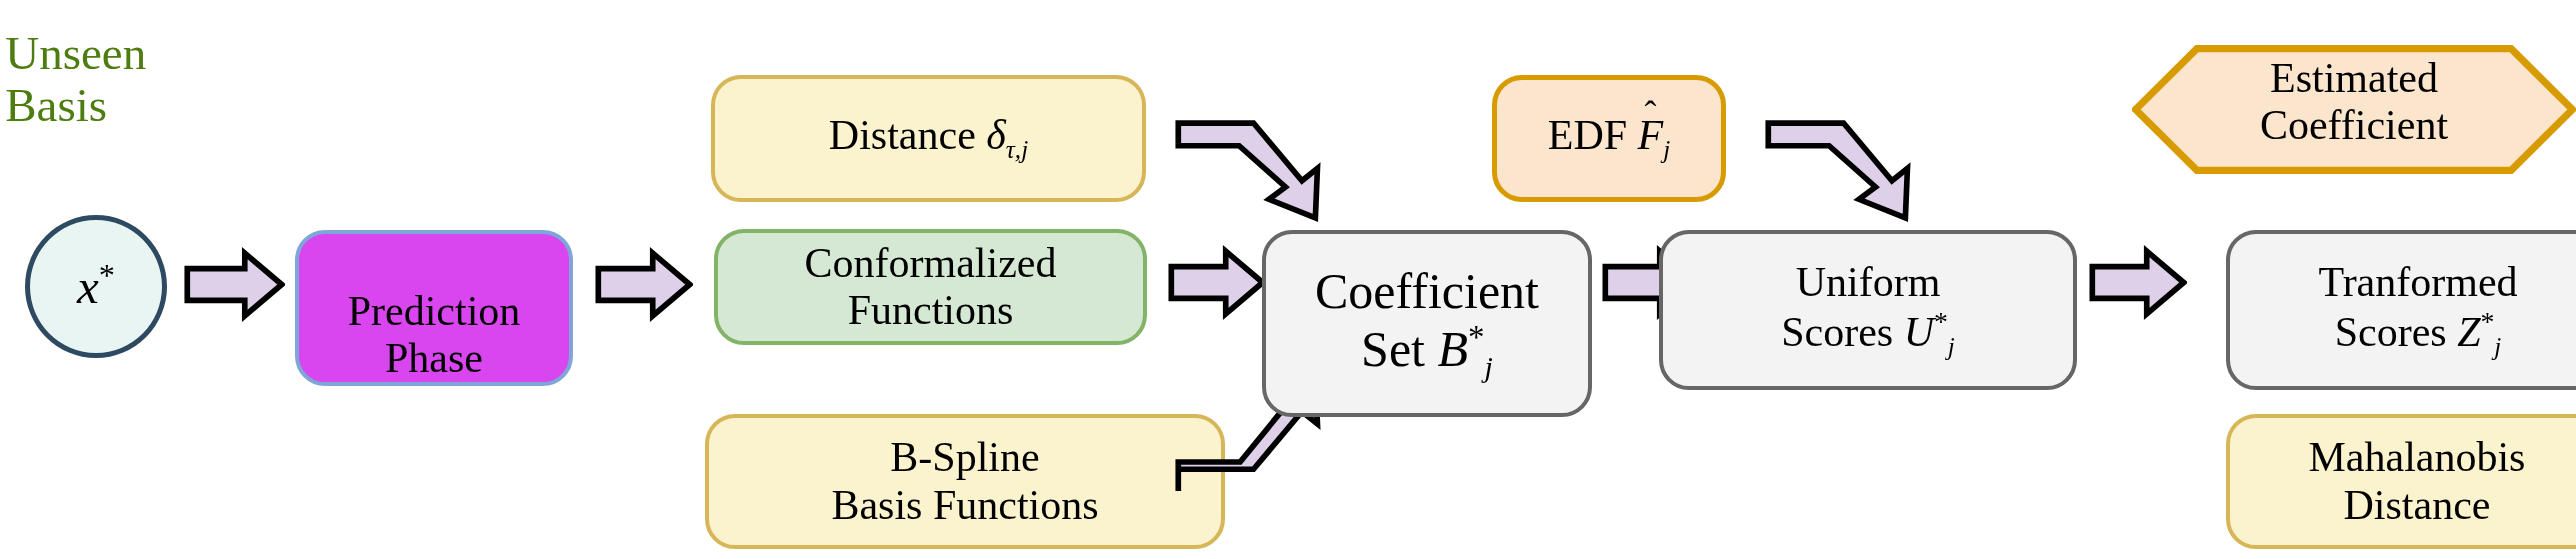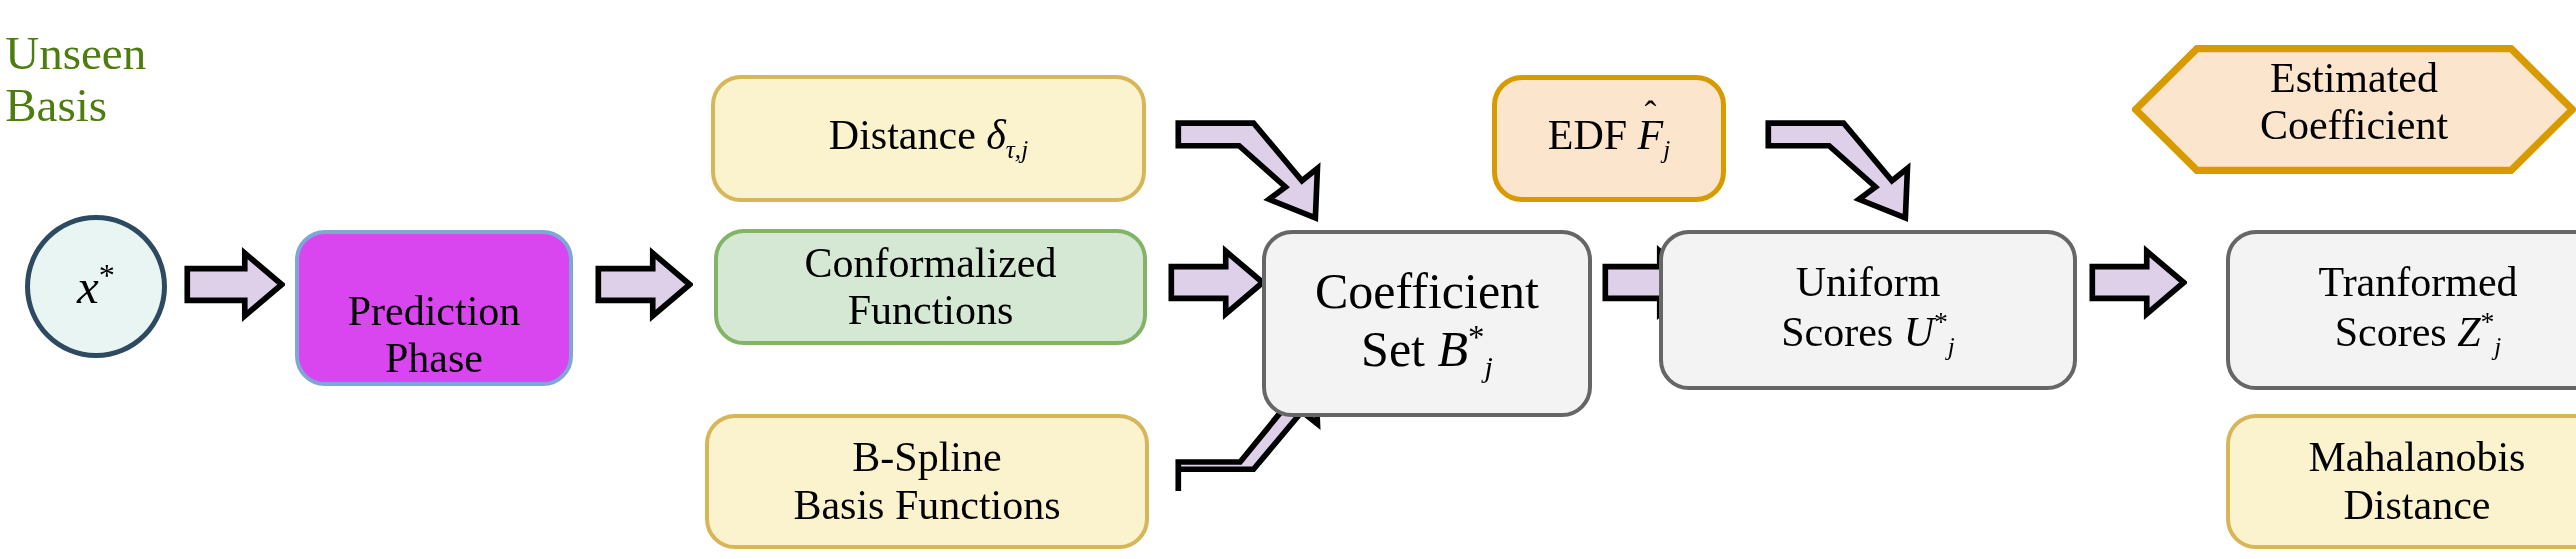--- a/index.html
+++ b/index.html
@@ -81,21 +81,21 @@
       <span>Functions</span>
     </span>
   </div>
 
   <div class="arrow" style="left:1168px;top:244px;width:98px;height:77px;">
     <svg width="98" height="77" viewBox="0 0 190 150">
       <path d="M6,44 L112,44 L112,14 L184,75 L112,136 L112,106 L6,106 Z" fill="#ddd0e8" stroke="#000" stroke-width="11" stroke-linejoin="miter"></path>
     </svg>
   </div>
 
-  <div class="node rbox yellow" style="left:705px;top:385px;width:444px;height:135px;font-size:42px;">
+  <div class="node rbox yellow" style="left:705px;top:385px;width:520px;height:135px;font-size:42px;">
     <span class="lbl">
       <span>B-Spline</span><br>
       <span>Basis Functions</span>
     </span>
   </div>
 
   <div class="arrow" style="left:1175px;top:361px;width:155px;height:134px;">
     <svg width="155" height="134" viewBox="0 0 300 260">
       <path d="M6,252 L6,196 L126,196 L214,88 L182,62 L272,26 L276,122 L246,98 L152,210 L6,210 Z" fill="#ddd0e8" stroke="#000" stroke-width="11" stroke-linejoin="miter"></path>
     </svg>

